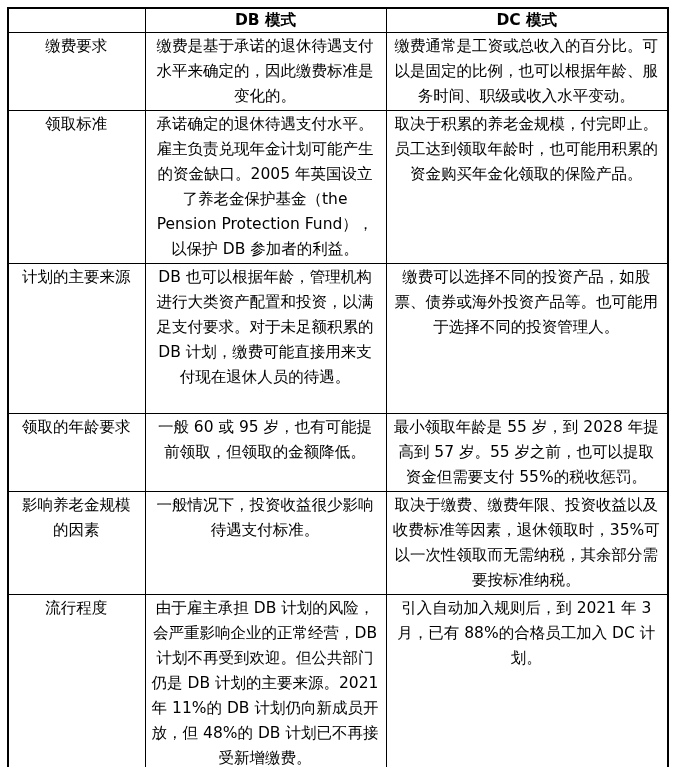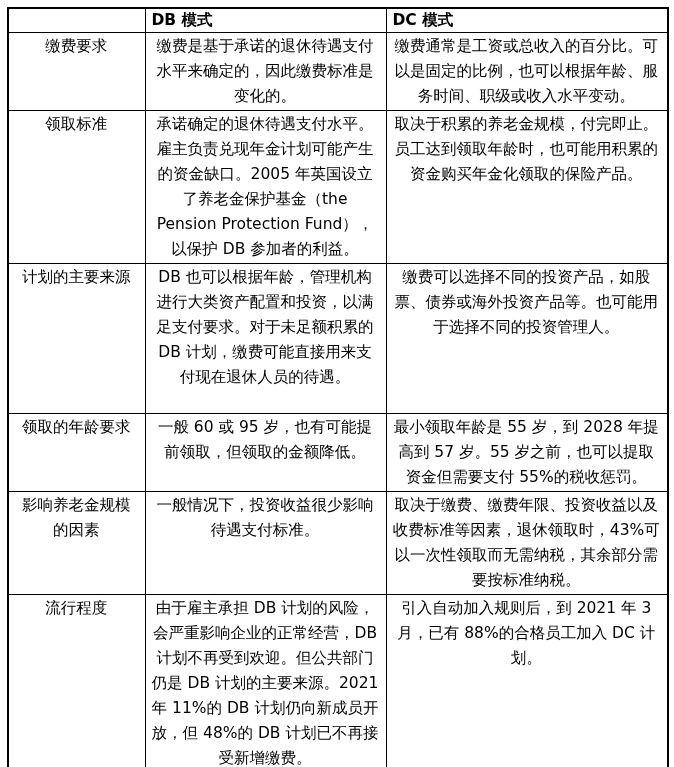--- a/index.html
+++ b/index.html
@@ -33,24 +33,24 @@
     padding: 1px 7px 1px 6px;
     font-size: 15.5px;
     line-height: 25px;
     color: #000000;
     word-break: break-word;
     overflow: hidden;
     text-align: center;
   }
   table.cmp th {
     font-weight: bold;
-    text-align: left;
+    text-align: center;
     height: 24px;
     line-height: 22px;
-    padding: 0 6px;
+    padding: 0 16px;
   }
   td.cell-label {
     text-align: left;
   }
   td.cell-body {
     text-align: justify;
     text-justify: inter-character;
     margin-left: 20px;
   }
   tr.r0 { height: 77px; }
@@ -94,21 +94,21 @@
         <td class="cell-body">缴费可以选择不同的投资产品，如股票、债券或海外投资产品等。也可能用于选择不同的投资管理人。</td>
       </tr>
       <tr class="r3">
         <td class="cell-label">领取的年龄要求</td>
         <td class="cell-body">一般 60 或 95 岁，也有可能提前领取，但领取的金额降低。</td>
         <td class="cell-body">最小领取年龄是 55 岁，到 2028 年提高到 57 岁。55 岁之前，也可以提取资金但需要支付 55%的税收惩罚。</td>
       </tr>
       <tr class="r4">
         <td class="cell-label">影响养老金规模的因素</td>
         <td class="cell-body">一般情况下，投资收益很少影响待遇支付标准。</td>
-        <td class="cell-body">取决于缴费、缴费年限、投资收益以及收费标准等因素，退休领取时，43%可以一次性领取而无需纳税，其余部分需要按标准纳税。</td>
+        <td class="cell-body">取决于缴费、缴费年限、投资收益以及收费标准等因素，退休领取时，35%可以一次性领取而无需纳税，其余部分需要按标准纳税。</td>
       </tr>
       <tr class="r5">
         <td class="cell-label">流行程度</td>
         <td class="cell-body">由于雇主承担 DB 计划的风险，会严重影响企业的正常经营，DB 计划不再受到欢迎。但公共部门仍是 DB 计划的主要来源。2021 年 11%的 DB 计划仍向新成员开放，但 48%的 DB 计划已不再接受新增缴费。</td>
         <td class="cell-body">引入自动加入规则后，到 2021 年 3 月，已有 88%的合格员工加入 DC 计划。</td>
       </tr>
     </tbody>
   </table>
 </div>
 

